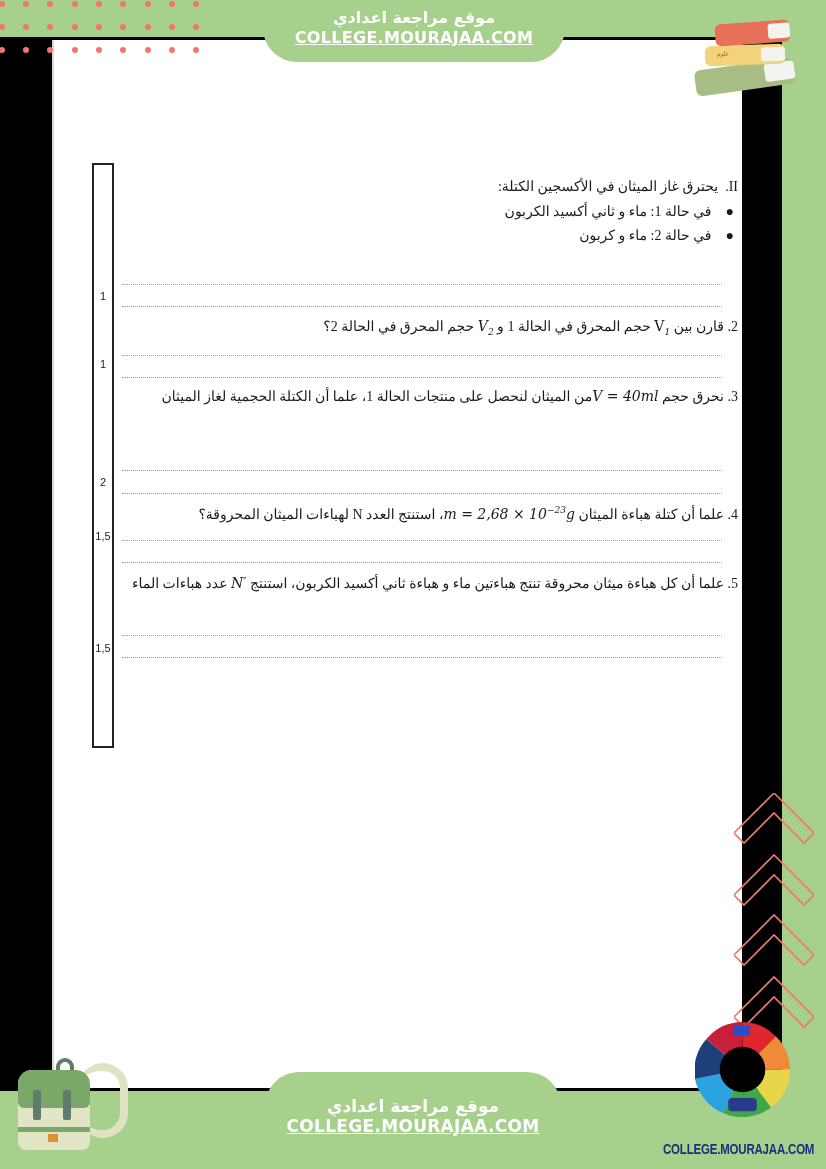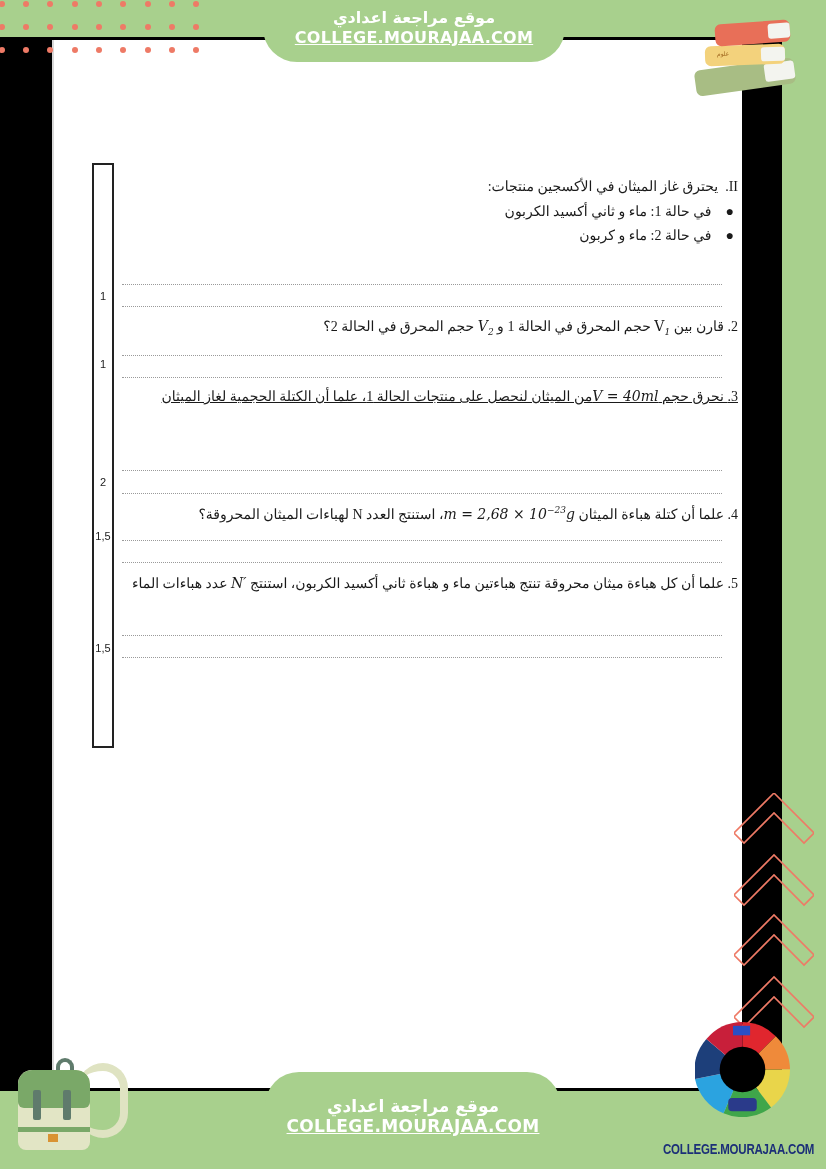--- a/index.html
+++ b/index.html
@@ -150,21 +150,21 @@
   <div class="book red">
       <div class="pages"></div>
     </div>
 </div>
 
 <div class="doc-content">
   <div class="marks-box"></div>
 
   <div class="ar-line" style="right:88px; top:178px;">
     <span>II.</span>&nbsp;
-    <span>يحترق غاز الميثان في الأكسجين منتجات:</span>
+    <span>يحترق غاز الميثان في الأكسجين الكتلة:</span>
   </div>
   <div class="ar-line" style="right:92px; top:203px;">
     <span class="bullet">●</span><span>في حالة 1: ماء و ثاني أكسيد الكربون</span>
   </div>
   <div class="ar-line" style="right:92px; top:227px;">
     <span class="bullet">●</span><span>في حالة 2: ماء و كربون</span>
   </div>
 
   <div class="dotline" style="top:284px"></div>
   <div class="dotline" style="top:306px"></div>
@@ -175,21 +175,21 @@
     <span>قارن بين</span>
     <span class="math"><span class="up">V</span><sub>1</sub></span>
     <span>حجم المحرق في الحالة 1 و</span>
     <span class="math"><span>V</span><sub>2</sub></span>
     <span>حجم المحرق في الحالة 2؟</span>
   </div>
   <div class="dotline" style="top:355px"></div>
   <div class="dotline" style="top:377px"></div>
   <div class="mark" style="top:358px">1</div>
 
-  <div class="ar-line" style="right:88px; top:388px;text-decoration:underline;">
+  <div class="ar-line" style="right:88px; top:388px;">
     <span>3.</span>
     <span>نحرق حجم</span>
     <span class="math">V = 40ml</span><span>من الميثان لنحصل على منتجات الحالة 1، علما أن الكتلة الحجمية لغاز الميثان</span>
   </div>
   <div class="dotline" style="top:470px"></div>
   <div class="dotline" style="top:493px"></div>
   <div class="mark" style="top:476px">2</div>
 
   <div class="ar-line" style="right:88px; top:505px;">
     <span>4.</span>

